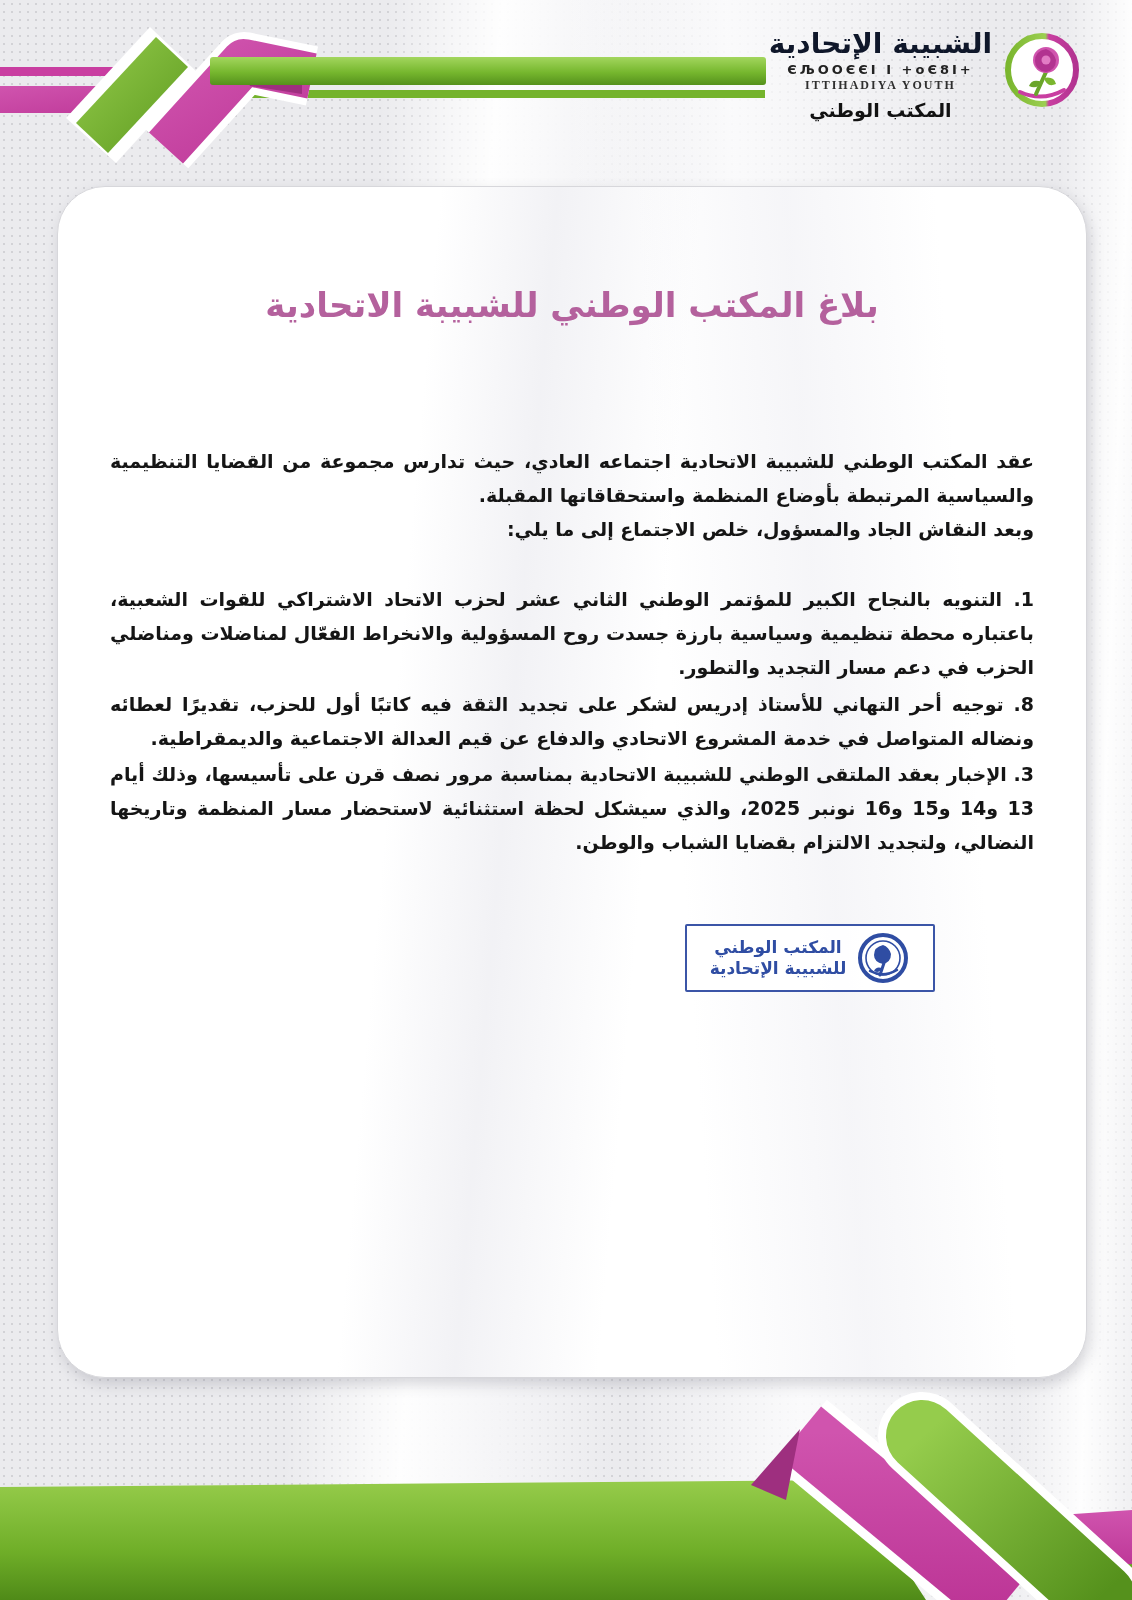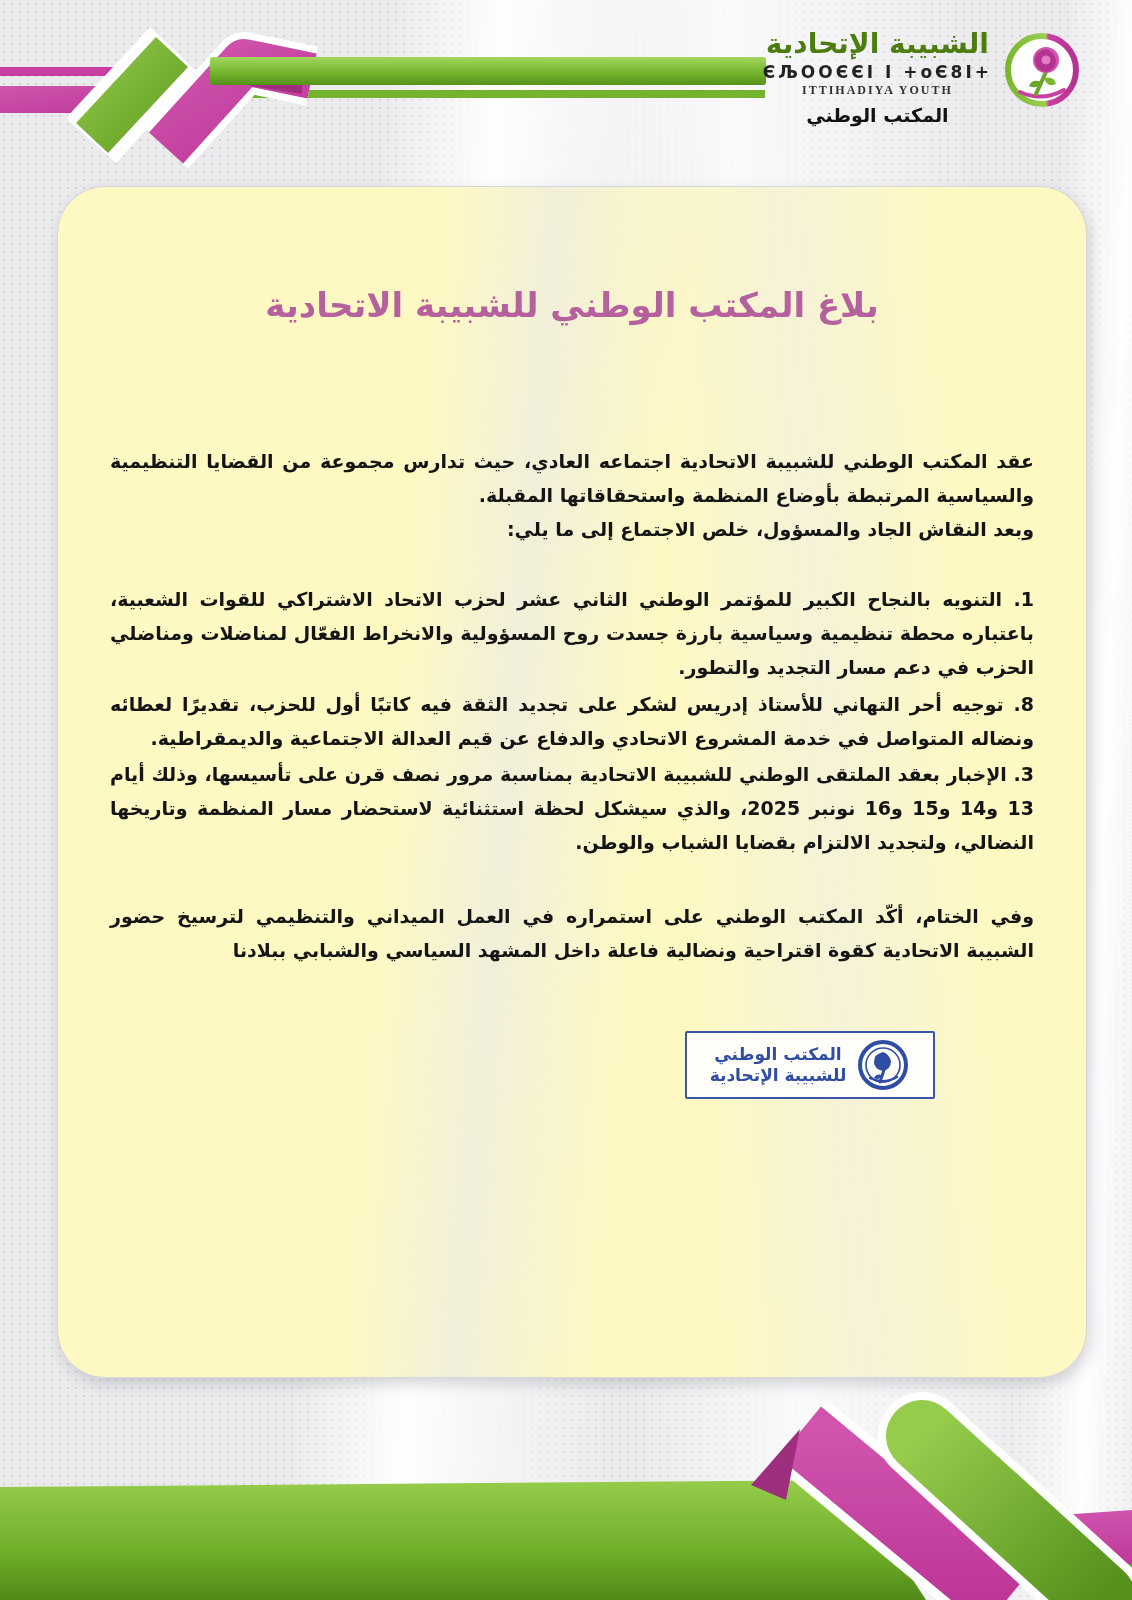--- a/index.html
+++ b/index.html
@@ -20,29 +20,29 @@
     background:linear-gradient(90deg,rgba(255,255,255,0) 0%,rgba(255,255,255,.95) 50%,rgba(255,255,255,0) 100%);}
 
   .deco{position:absolute;left:0;pointer-events:none;}
   .deco-top{top:0;}
   .deco-bottom{top:1370px;}
 
   
   .logo-block{position:absolute;top:28px;right:50px;display:flex;align-items:flex-start;
     flex-direction:row-reverse;gap:10px;}
   .logo-text{display:flex;flex-direction:column;align-items:center;}
-  .logo-arabic{font-size:28px;font-weight:bold;color:#4d7c0f;line-height:1.15;}
-  .logo-tifinagh{font-size:17px;font-weight:bold;color:#222;letter-spacing:3px;margin-top:2px;}
+  .logo-arabic{font-size:28px;font-weight:bold;color:#0f172a;line-height:1.15;}
+  .logo-tifinagh{font-size:13px;font-weight:bold;color:#222;letter-spacing:3px;margin-top:2px;}
   .logo-latin{font-family:"Liberation Serif", serif;font-size:12px;font-weight:bold;
     color:#2f2f2f;letter-spacing:2px;margin-top:1px;}
   .logo-office{font-size:19px;font-weight:bold;color:#121212;margin-top:6px;}
 
   
   .card{position:absolute;left:57px;top:186px;width:1030px;height:1192px;
-    background:#fef9c3;border:1px solid #d7d7db;border-radius:48px;
+    background:#ffffff;border:1px solid #d7d7db;border-radius:48px;
     box-shadow:3px 6px 14px rgba(110,110,125,.28);
     overflow:hidden;direction:rtl;box-sizing:border-box;padding:0 52px;}
   .card::before{content:"";position:absolute;left:330px;top:-40px;width:260px;height:1300px;
     transform:rotate(5deg);pointer-events:none;
     background:linear-gradient(90deg,rgba(233,233,238,0) 0%,rgba(231,231,237,.55) 45%,rgba(255,255,255,0) 100%);}
   .card::after{content:"";position:absolute;left:620px;top:-40px;width:300px;height:1300px;
     transform:rotate(-4deg);pointer-events:none;
     background:linear-gradient(90deg,rgba(236,236,241,0) 0%,rgba(234,234,240,.45) 50%,rgba(255,255,255,0) 100%);}
   .card > *{position:relative;z-index:2;}
 
@@ -137,21 +137,20 @@
   <p class="para para-intro">عقد المكتب الوطني للشبيبة الاتحادية اجتماعه العادي، حيث تدارس مجموعة من القضايا التنظيمية والسياسية المرتبطة بأوضاع المنظمة واستحقاقاتها المقبلة.</p>
 
   <p class="para para-preamble">وبعد النقاش الجاد والمسؤول، خلص الاجتماع إلى ما يلي:</p>
 
   <div class="items-wrap">
     <p class="para para-item">1. التنويه بالنجاح الكبير للمؤتمر الوطني الثاني عشر لحزب الاتحاد الاشتراكي للقوات الشعبية، باعتباره محطة تنظيمية وسياسية بارزة جسدت روح المسؤولية والانخراط الفعّال لمناضلات ومناضلي الحزب في دعم مسار التجديد والتطور.</p>
     <p class="para para-item">8. توجيه أحر التهاني للأستاذ إدريس لشكر على تجديد الثقة فيه كاتبًا أول للحزب، تقديرًا لعطائه ونضاله المتواصل في خدمة المشروع الاتحادي والدفاع عن قيم العدالة الاجتماعية والديمقراطية.</p>
     <p class="para para-item">3. الإخبار بعقد الملتقى الوطني للشبيبة الاتحادية بمناسبة مرور نصف قرن على تأسيسها، وذلك أيام 13 و14 و15 و16 نونبر 2025، والذي سيشكل لحظة استثنائية لاستحضار مسار المنظمة وتاريخها النضالي، ولتجديد الالتزام بقضايا الشباب والوطن.</p>
   </div>
 
-  <p class="para para-closing">وفي الختام، أكّد المكتب الوطني على استمراره في العمل الميداني والتنظيمي لترسيخ حضور الشبيبة الاتحادية كقوة اقتراحية ونضالية فاعلة داخل المشهد السياسي والشبابي ببلادنا</p>
 
   <div class="stamp">
     <svg width="54" height="54" viewBox="0 0 54 54">
       <circle cx="27" cy="27" r="23" fill="none" stroke="#2f4da3" stroke-width="4"></circle>
       <circle cx="27" cy="27" r="17" fill="none" stroke="#2f4da3" stroke-width="1.6"></circle>
       <path d="M27 14 Q18 16 18 24 Q18 31 27 33 Q35 31 35 23 Q33 16 27 14
                M27 19 Q22 21 23 26 Q25 30 29 28 Q32 25 30 21 Z" fill="#2f4da3"></path>
       <path d="M28 32 L24 44" stroke="#2f4da3" stroke-width="3" stroke-linecap="round"></path>
       <path d="M14 40 Q27 47 41 39" fill="none" stroke="#2f4da3" stroke-width="2.5" stroke-linecap="round"></path>
       <path d="M26 37 Q20 35 18 40 Q23 43 26 37" fill="#2f4da3"></path>

